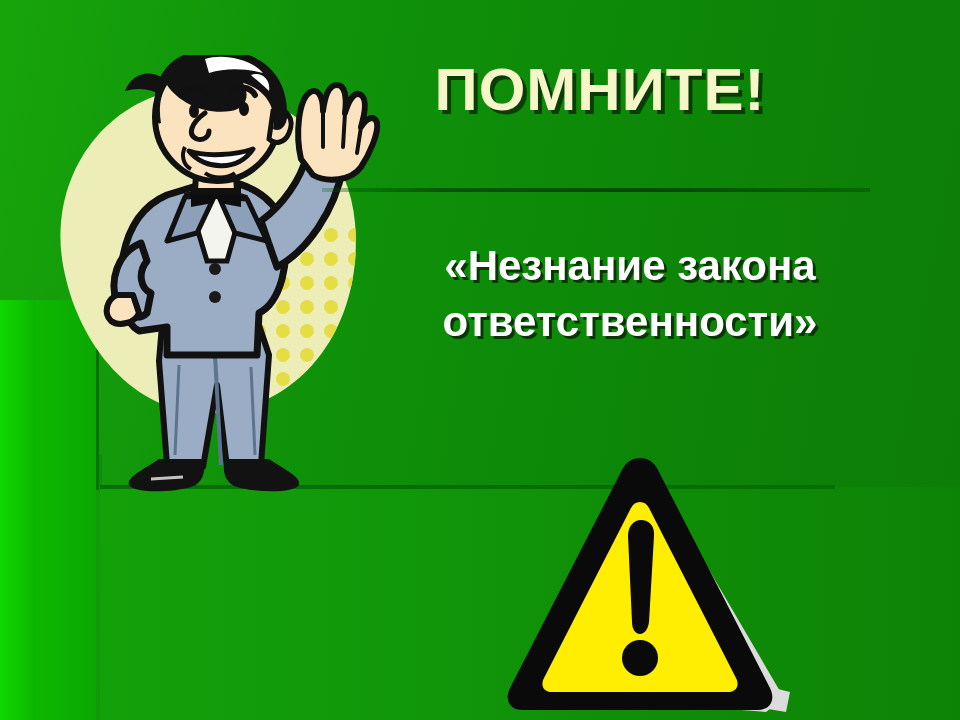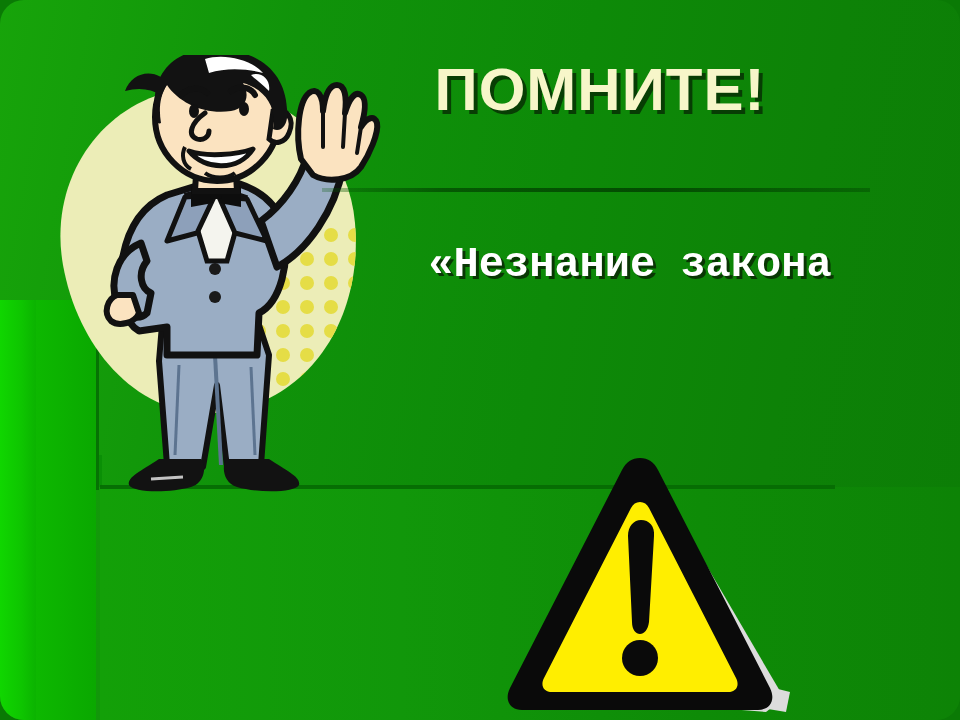--- a/index.html
+++ b/index.html
@@ -12,21 +12,20 @@
     font-family: "Liberation Sans", "DejaVu Sans", sans-serif;
   }
 
   
   .slide {
     position: relative;
     width: 960px;
     height: 720px;
     overflow: hidden;
     background: linear-gradient(100deg, #17a40a 0%, #10930a 28%, #0d8a08 55%, #0d8207 78%, #0c7d06 100%);
-    border-radius: 24px;
   }
 
   
   .left-stripe {
     position: absolute;
     left: 0;
     top: 300px;
     width: 36px;
     height: 420px;
     background: linear-gradient(90deg, #10d600 0%, #0ec500 60%, #0bb300 100%);
@@ -109,21 +108,20 @@
     position: absolute;
     left: 330px;
     top: 238px;
     width: 600px;
     text-align: center;
     font-size: 42px;
     font-weight: bold;
     color: #ffffff;
     text-shadow: 3px 3px 0 rgba(9,45,4,.9);
     line-height: 1.33;
-    font-family: Liberation Mono, monospace;
   }
   .quote .ln { display: block; white-space: nowrap; }
 
   
   .man-wrap {
     position: absolute;
     left: 55px;
     top: 55px;
     width: 330px;
     height: 450px;
@@ -263,15 +261,16 @@
       <circle cx="162" cy="218" r="18" fill="#0a0a0a"></circle>
     </svg>
   </div>
 
   <div class="divider"></div>
 
   <div class="title">ПОМНИТЕ!</div>
 
   <div class="quote">
     <span class="ln">«Незнание закона</span>
+    <span class="ln">ответственности»</span>
   </div>
 
 </div>
 
 </body></html>

